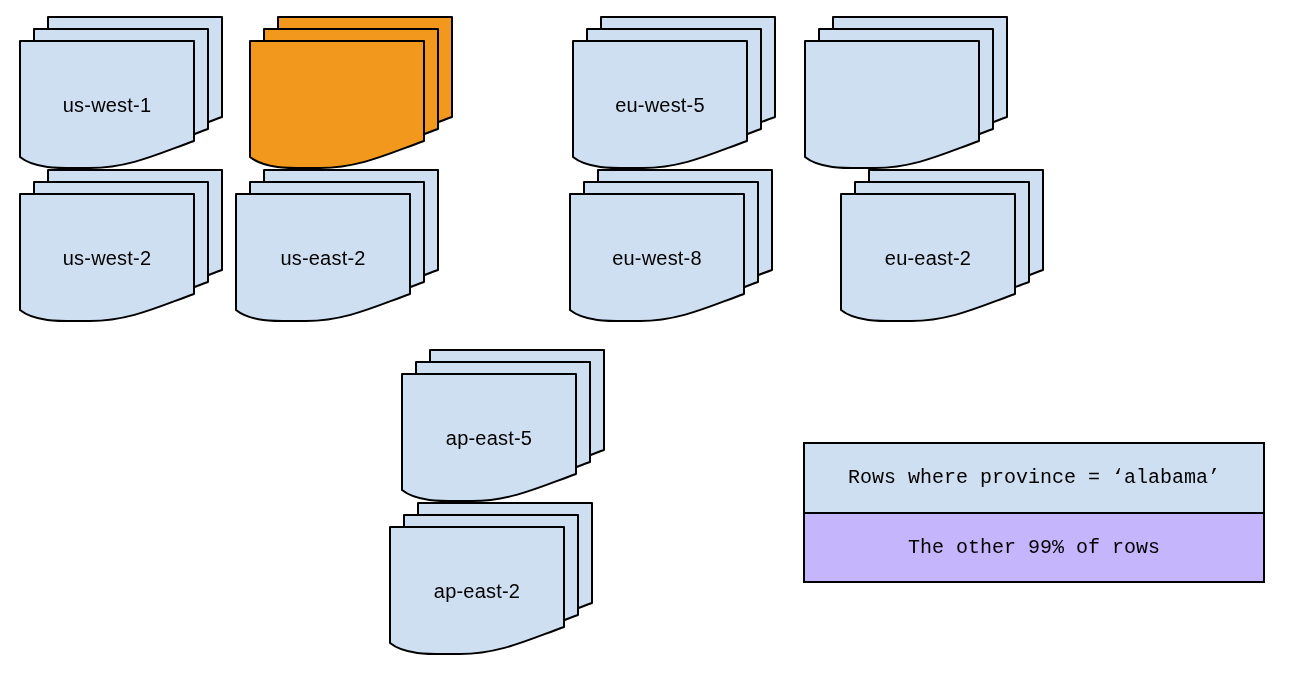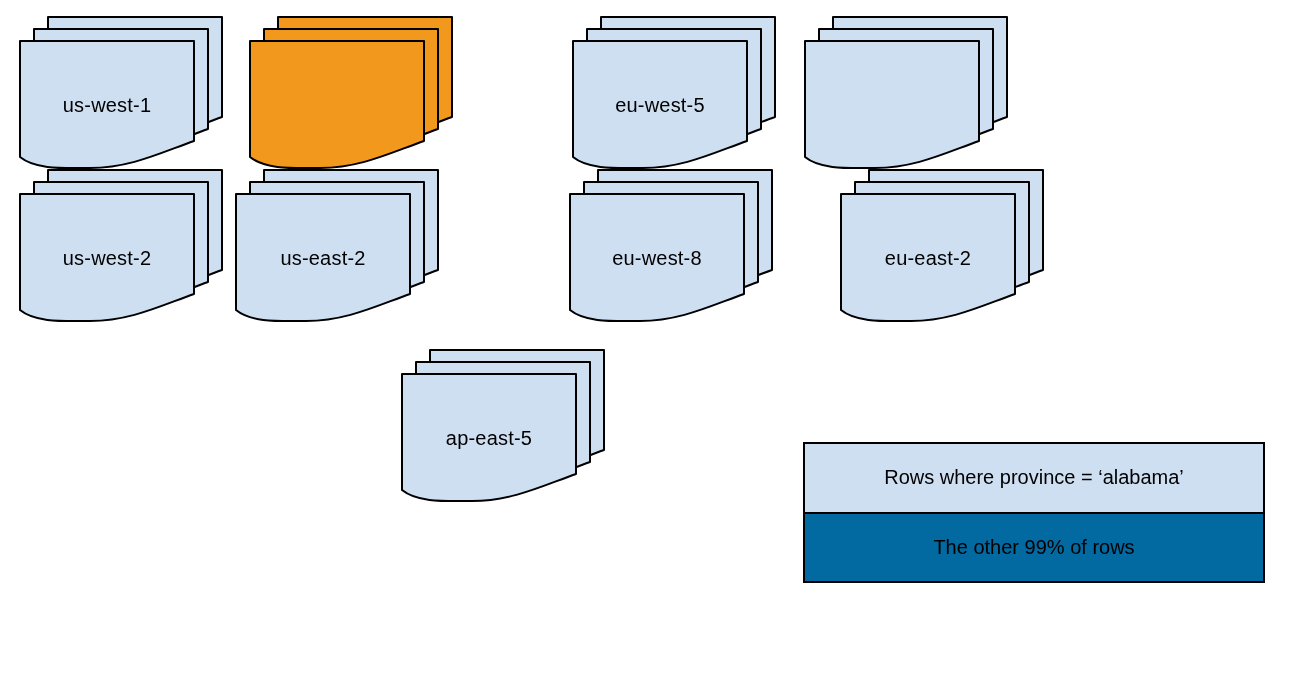--- a/index.html
+++ b/index.html
@@ -49,20 +49,21 @@
     flex-direction: column;
     z-index: 3;
   }
   .legend-row {
     flex: 1 1 50%;
     display: flex;
     align-items: center;
     justify-content: center;
     font-size: 20px;
     color: #000000;
+    font-family: Liberation Mono, monospace;
   }
   .legend-row + .legend-row { border-top: 2px solid #000000; }
 </style>
 </head>
 <body>
 
 <div id="canvas">
 
   <div class="doc-stack row-front" style="left:19px;  top:16px;">
       <svg width="206" height="156" viewBox="0 0 206 156">
@@ -129,19 +130,27 @@
     </div>
 
   <div class="doc-stack row-front" style="left:401px; top:349px;">
       <svg width="206" height="156" viewBox="0 0 206 156">
         <path d="M0 0 H174 V100 C140 112 110 127 70 127 C45 127 16 129 0 116 Z" transform="translate(29,1)" fill="#CFDFF2" stroke="#000000" stroke-width="2" stroke-linejoin="round"></path>
         <path d="M0 0 H174 V100 C140 112 110 127 70 127 C45 127 16 129 0 116 Z" transform="translate(15,13)" fill="#CFDFF2" stroke="#000000" stroke-width="2" stroke-linejoin="round"></path>
         <path d="M0 0 H174 V100 C140 112 110 127 70 127 C45 127 16 129 0 116 Z" transform="translate(1,25)" fill="#CFDFF2" stroke="#000000" stroke-width="2" stroke-linejoin="round"></path>
       </svg>
       <div class="doc-label">ap-east-5</div>
     </div>
+  <div class="doc-stack row-back" style="left:389px; top:502px;">
+      <svg width="206" height="156" viewBox="0 0 206 156">
+        <path d="M0 0 H174 V100 C140 112 110 127 70 127 C45 127 16 129 0 116 Z" transform="translate(29,1)" fill="#CFDFF2" stroke="#000000" stroke-width="2" stroke-linejoin="round"></path>
+        <path d="M0 0 H174 V100 C140 112 110 127 70 127 C45 127 16 129 0 116 Z" transform="translate(15,13)" fill="#CFDFF2" stroke="#000000" stroke-width="2" stroke-linejoin="round"></path>
+        <path d="M0 0 H174 V100 C140 112 110 127 70 127 C45 127 16 129 0 116 Z" transform="translate(1,25)" fill="#CFDFF2" stroke="#000000" stroke-width="2" stroke-linejoin="round"></path>
+      </svg>
+      <div class="doc-label">ap-east-2</div>
+    </div>
 
   <div class="legend">
     <div class="legend-row" style="background: rgb(207, 223, 242);">Rows where province = ‘alabama’</div>
-    <div class="legend-row" style="background: #0369a1;">The other 99% of rows</div>
+    <div class="legend-row" style="background: #c4b5fd;">The other 99% of rows</div>
   </div>
 
 </div>
 
 </body></html>

